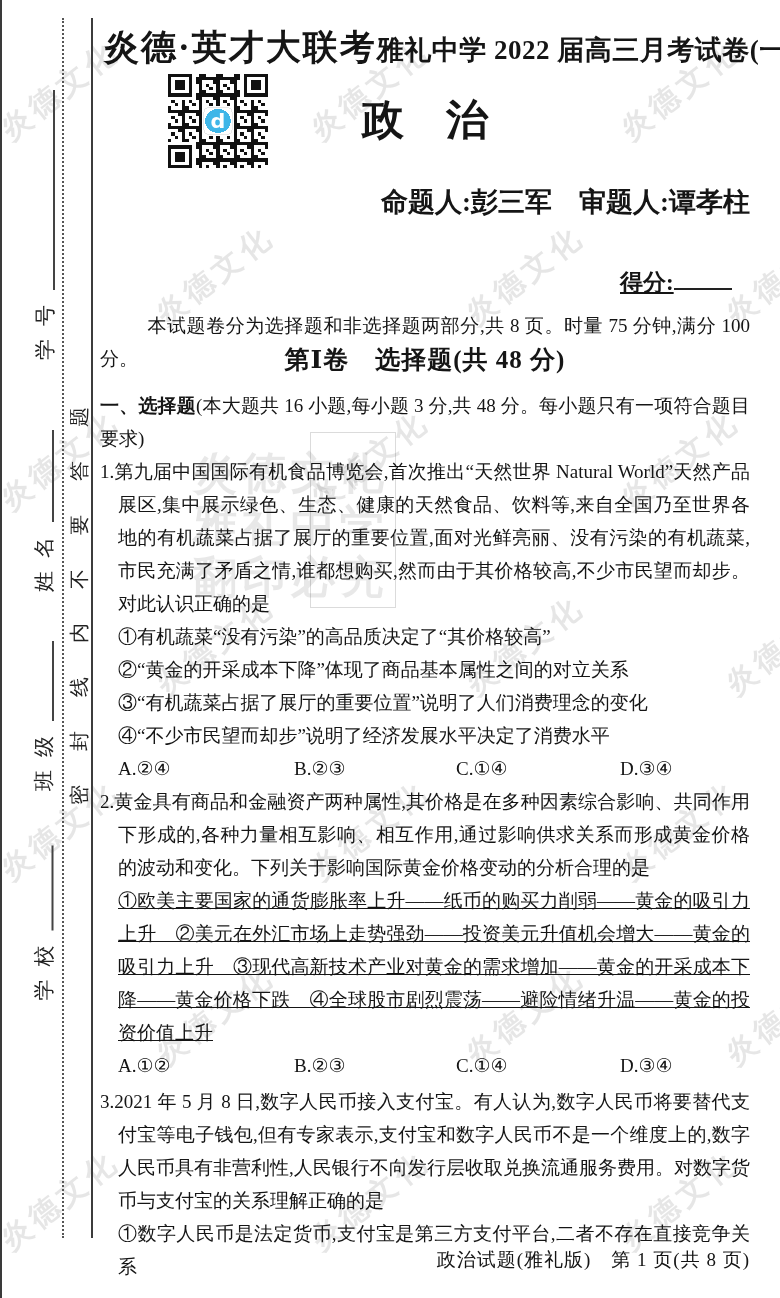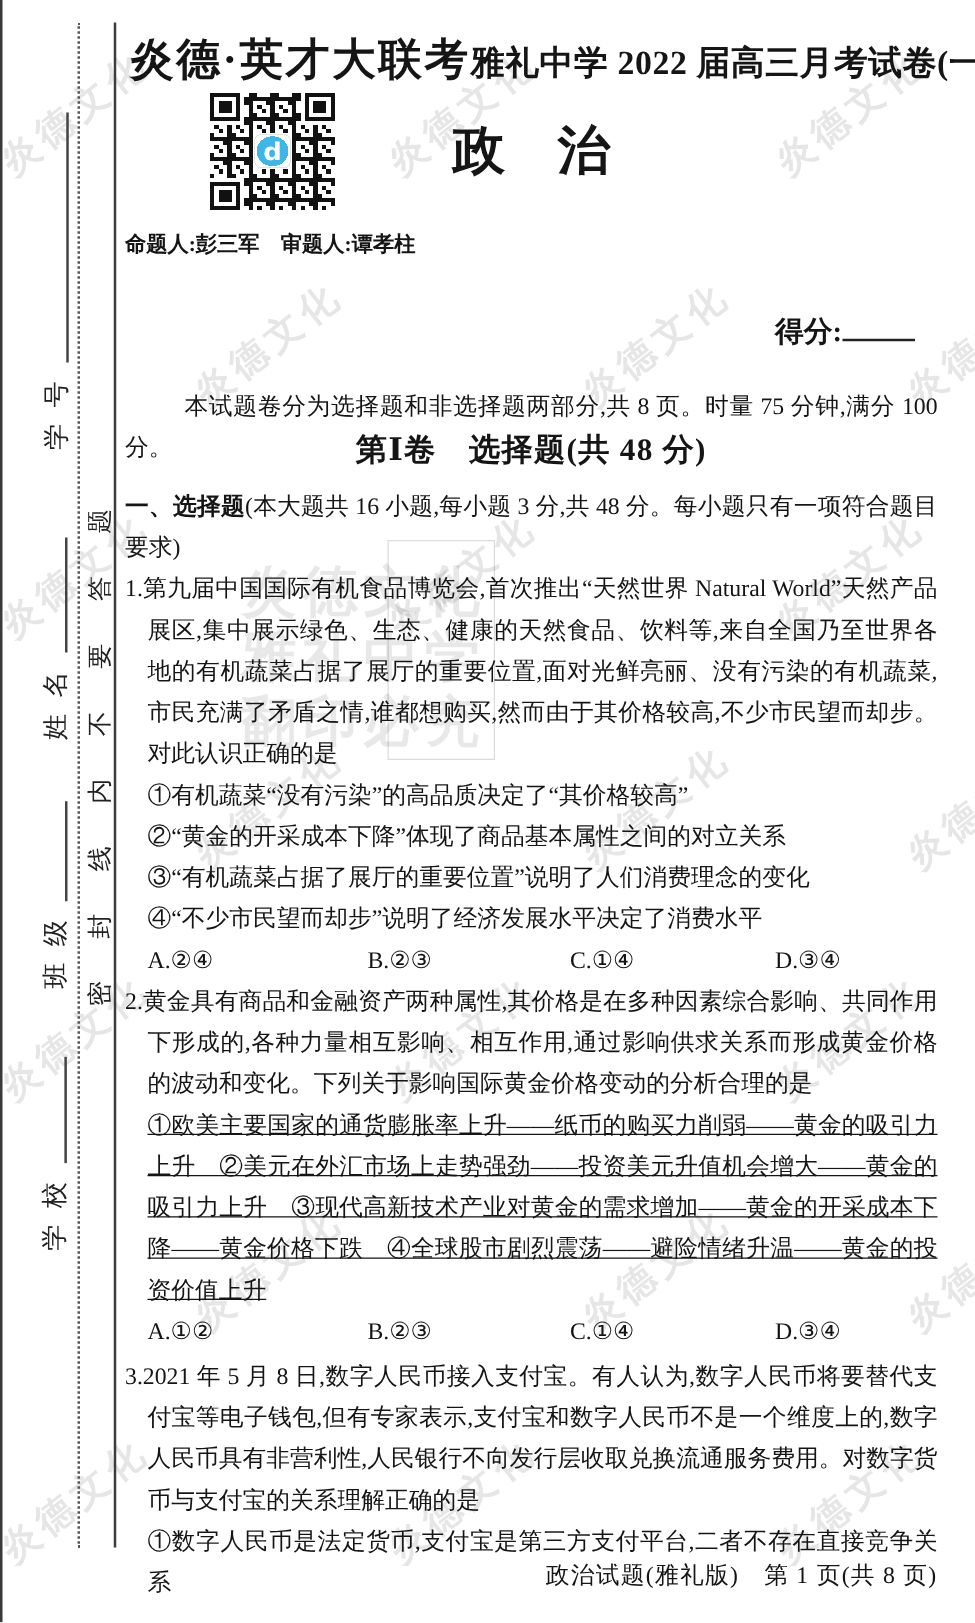--- a/index.html
+++ b/index.html
@@ -39,22 +39,22 @@
   .f-xingming { left:-36px; top:498px; width:162px; }
   .f-banji { left:-30px; top:703px; width:150px; }
   .f-xuexiao { left:-33px; top:910px; width:155px; }
 
   
   .main { position:absolute; left:100px; top:0; width:650px; z-index:2; }
   .header-line { position:absolute; top:24px; left:4px; width:656px; text-align:center; white-space:nowrap; font-weight:700; font-size:27px; letter-spacing:0.5px; }
   .header-line .brand { font-size:35px; font-weight:900; letter-spacing:2px; }
   .qr { position:absolute; left:68px; top:74px; width:100px; height:94px; }
   .subject { position:absolute; top:92px; left:0; width:650px; text-align:center; font-size:42px; font-weight:700; }
-  .authors { position:absolute; top:184px; left:0; width:650px; text-align:left; font-size:17px; font-weight:700; }
-  .score { position:absolute; top:250px; left:520px; font-size:23px; font-weight:700; white-space:nowrap; }
+  .authors { position:absolute; top:184px; left:0; width:650px; text-align:right; font-size:27px; font-weight:700; }
+  .score { position:absolute; top:267px; left:520px; font-size:23px; font-weight:700; white-space:nowrap;text-decoration:underline; }
   .score-line { display:inline-block; width:58px; border-bottom:2px solid #222; height:20px; }
   .intro { position:absolute; top:309px; left:0; width:650px; font-size:19px; line-height:33px; text-align:justify; text-indent:2.5em; }
   .sec1 { position:absolute; top:343px; left:0; width:650px; text-align:center; font-size:25px; font-weight:700; letter-spacing:1px; }
   .part1 { position:absolute; top:389px; left:0; width:650px; font-size:19px; line-height:33px; text-align:justify; }
   .part1 .hd { font-weight:700; }
   .q { position:absolute; left:0; width:650px; font-size:19px; line-height:33px; text-align:justify; }
   .q-1 { top:455px; } .q-2 { top:785px; } .q-3 { top:1085px; }
   .qstem { text-indent:-18px; padding-left:18px; }
   .qitems { padding-left:18px; }
   .qflow { padding-left:18px; text-align:justify;text-decoration:underline; }

